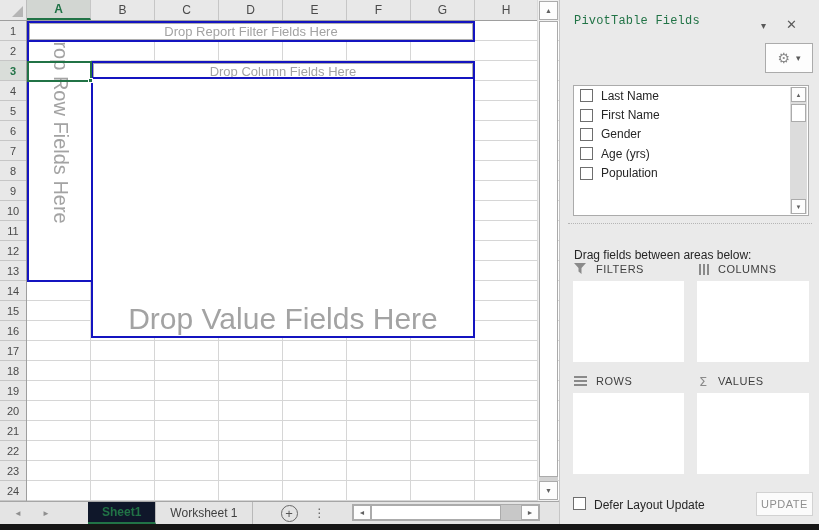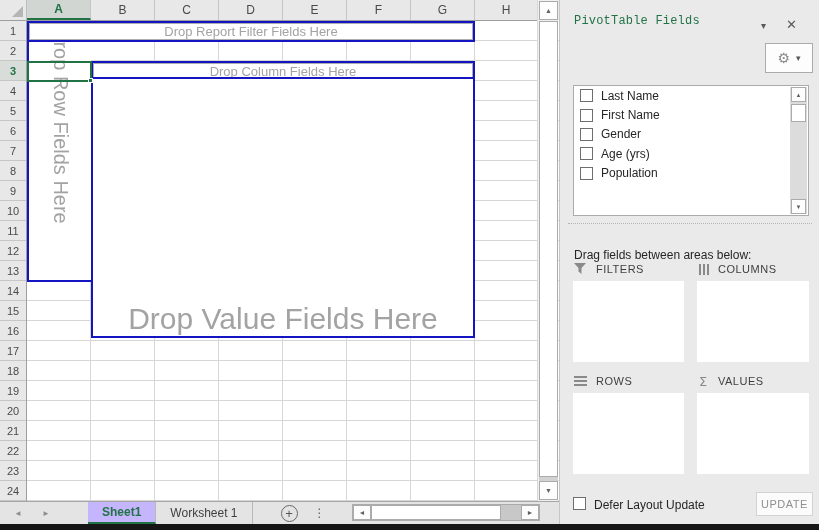--- a/index.html
+++ b/index.html
@@ -39,21 +39,21 @@
   .sbtn { position:absolute; left:1px; width:19px; height:19px; background:#fdfdfd; border:1px solid #ababab; display:flex; align-items:center; justify-content:center; font-size:7px; color:#606060; }
   .vscroll .up { top:1px; }
   .vscroll .thumb { position:absolute; left:1px; top:21px; width:19px; height:456px; background:#fff; border:1px solid #ababab; }
   .vscroll .gap { position:absolute; left:1px; top:477px; width:19px; height:4px; background:#d2d2d2; }
   .vscroll .down { top:481px; }
 
   
   .tabbar { position:absolute; left:0; top:501px; width:559px; height:23px; background:#e4e4e4; border-top:1px solid #a6a6a6; display:flex; align-items:stretch; }
   .navarrows { display:flex; align-items:center; gap:20px; padding:0 14px 0 14px; color:#8f8f8f; font-size:8px; width:88px; }
   .sheettab { display:flex; align-items:center; justify-content:center; padding:0 14px; font-size:12px; color:#3f3f3f; border-right:1px solid #b9b9b9; }
-  .sheettab.active { background:#c4b5fd; color:#217346; font-weight:bold; border-bottom:2px solid #217346; border-right:1px solid #b9b9b9; }
+  .sheettab.active { background:#0f172a; color:#217346; font-weight:bold; border-bottom:2px solid #217346; border-right:1px solid #b9b9b9; }
   .tab-extra { display:flex; align-items:center; gap:16px; padding-left:28px; color:#5f5f5f; }
   .plus-circle { width:17px; height:17px; border:1px solid #686868; border-radius:50%; display:flex; align-items:center; justify-content:center; font-size:13px; color:#555; }
   .dots { font-size:12px; color:#5f5f5f; }
   .hscroll { position:absolute; left:352px; top:504px; width:188px; height:17px; background:#c8c8c8; border:1px solid #ababab; }
   .hscroll .harrow { position:absolute; top:0; width:18px; height:15px; background:#fdfdfd; border:1px solid #ababab; display:flex; align-items:center; justify-content:center; font-size:7px; color:#606060; }
   .hscroll .la { left:0; }
   .hscroll .ra { right:0; }
   .hscroll .hthumb { position:absolute; left:18px; top:0; width:130px; height:15px; background:#fff; border:1px solid #ababab; }
 
   .bottomstrip { position:absolute; left:0; top:524px; width:819px; height:6px; background:#161616; }

